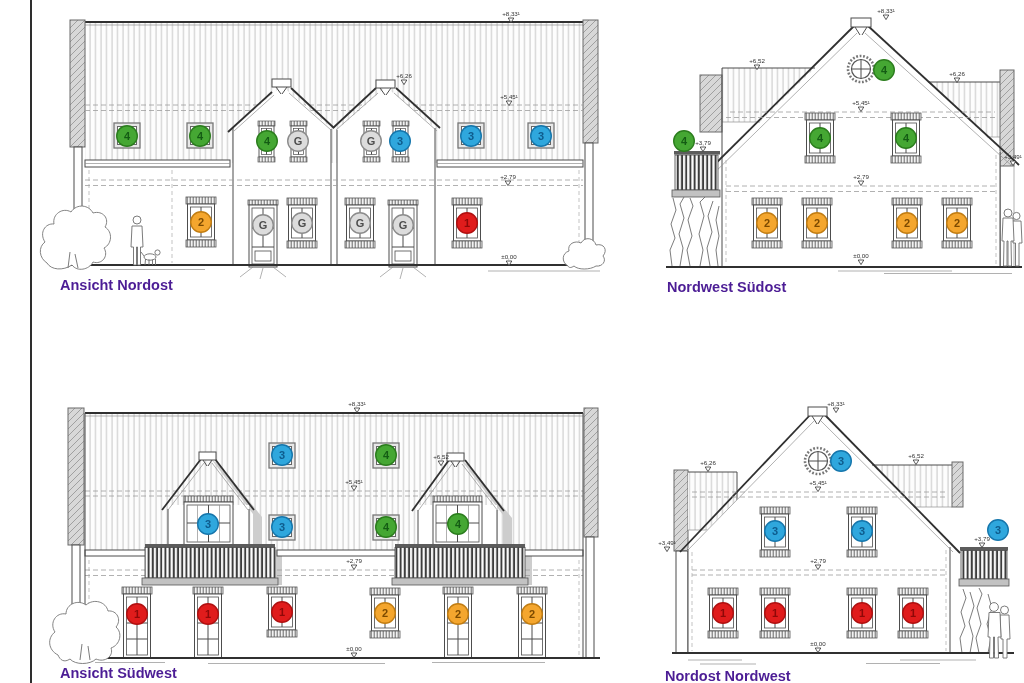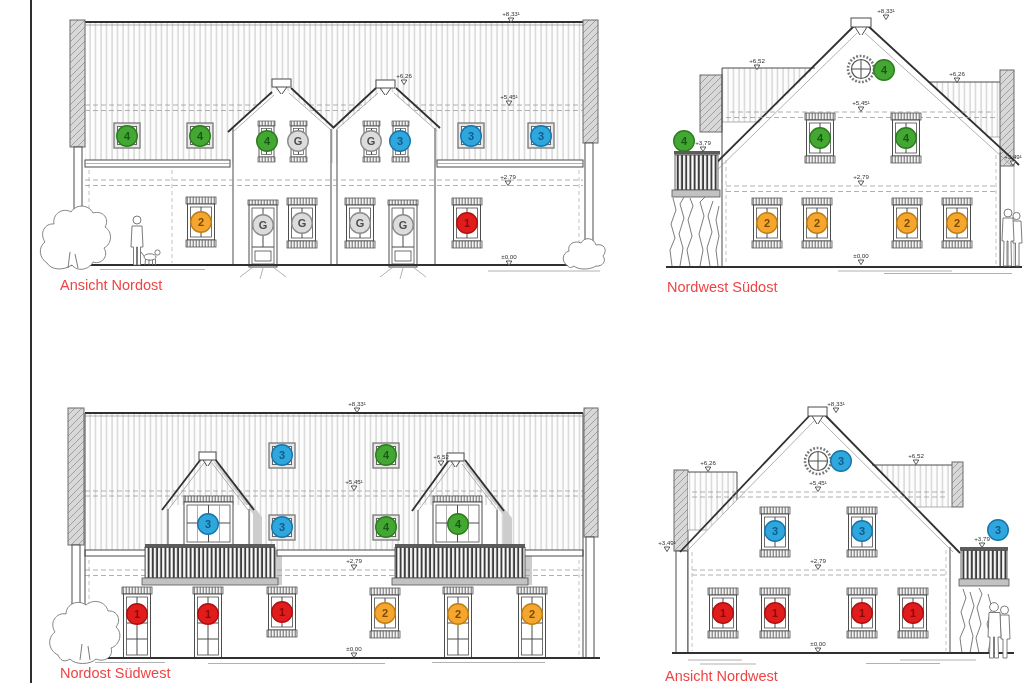--- a/index.html
+++ b/index.html
@@ -1,19 +1,19 @@
 <!DOCTYPE html>
 <html><head>
 <meta charset="utf-8">
 <style>
   html,body{margin:0;padding:0;background:#fff}
   .sheet{position:relative;width:1024px;height:683px;background:#fff;overflow:hidden;
          font-family:"Liberation Sans",sans-serif}
   .edge{position:absolute;left:30px;top:0;width:2px;height:683px;background:#2e2e2e}
-  .plabel{position:absolute;font-weight:400;font-size:14.5px;color:#ef4444;white-space:nowrap}
+  .plabel{position:absolute;font-weight:700;font-size:14.5px;color:#4c1d95;white-space:nowrap}
   svg{position:absolute;left:0;top:0}
   .ln{stroke:#4d4d4d;stroke-width:1;fill:none}
   .ln2{stroke:#303030;stroke-width:1.8;fill:none}
   .thin{stroke:#8f8f8f;stroke-width:.7;fill:none}
   .dash{stroke:#9d9d9d;stroke-width:.8;fill:none;stroke-dasharray:5 3}
   .dashv{stroke:#ababab;stroke-width:.7;fill:none;stroke-dasharray:4 3}
   .white{fill:#fff;stroke:#4d4d4d;stroke-width:1}
   .chim{fill:url(#diagp);stroke:#6a6a6a;stroke-width:1}
   .shad{fill:#cdcdcd;stroke:none}
   .deck{fill:#c2c2c2;stroke:#555;stroke-width:.8}
@@ -664,15 +664,15 @@
         </g>
         <g>
           <circle cx="913" cy="613" r="10.3" fill="#e01c1c" stroke="#b01010" stroke-width="1.4"></circle>
           <text x="913" y="617" text-anchor="middle" font-size="11" font-weight="bold" fill="#8f0808" font-family="&quot;Liberation Sans&quot;, sans-serif">1</text>
         </g>
       </g>
 </svg>
 
 <div class="plabel" style="left:60px;top:277px">Ansicht Nordost</div>
 <div class="plabel" style="left:667px;top:279px">Nordwest Südost</div>
-<div class="plabel" style="left:60px;top:665px">Nordost Südwest</div>
-<div class="plabel" style="left:665px;top:668px">Ansicht Nordwest</div>
+<div class="plabel" style="left:60px;top:665px">Ansicht Südwest</div>
+<div class="plabel" style="left:665px;top:668px">Nordost Nordwest</div>
 </div>
 
 </body></html>

